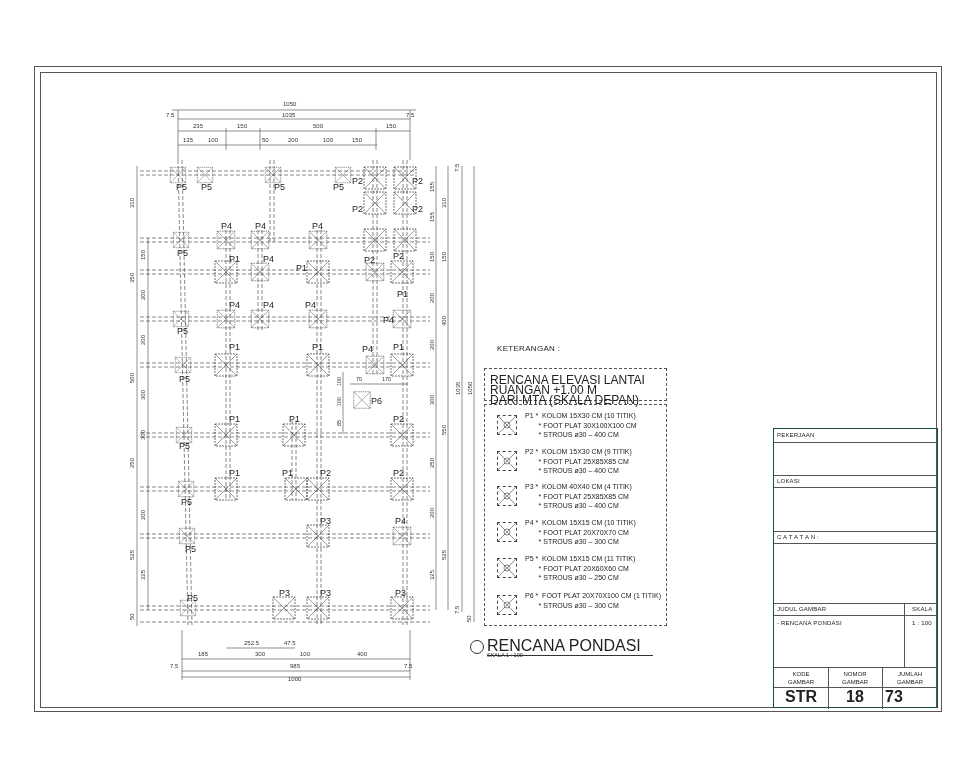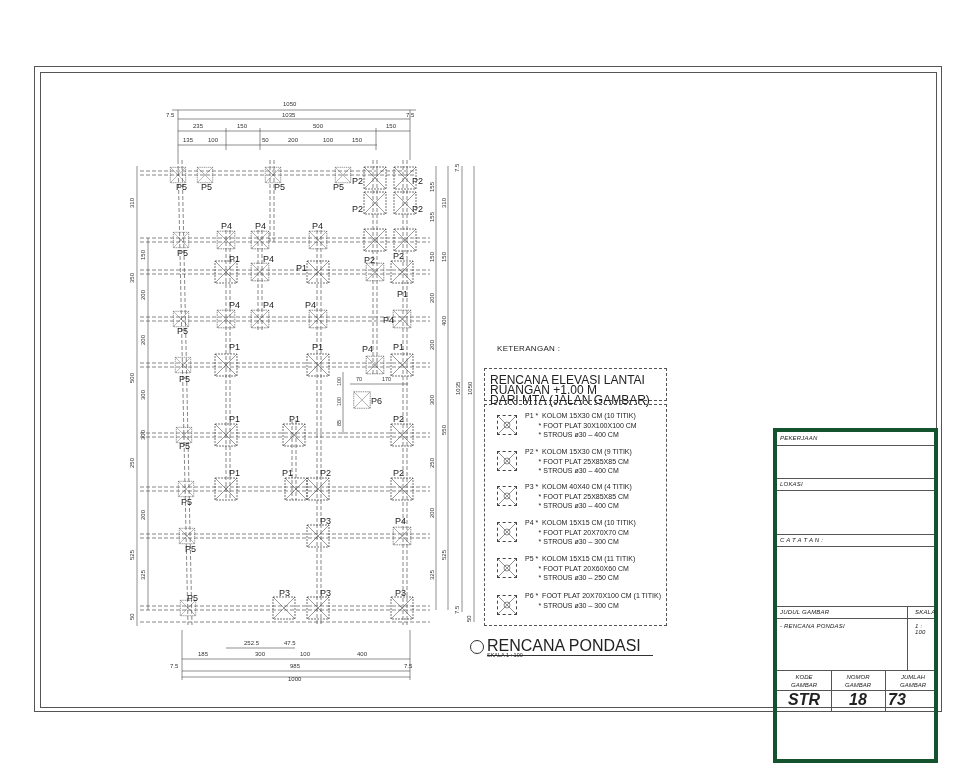--- a/index.html
+++ b/index.html
@@ -1,20 +1,20 @@
 <!DOCTYPE html>
 <html><head>
 <meta charset="utf-8">
 <style>
   html, body { margin:0; padding:0; background:#ffffff; }
   body { width:960px; height:768px; position:relative; overflow:hidden; font-family:"Liberation Sans", sans-serif; color:#222; }
   .frame-outer { position:absolute; left:34px; top:66px; width:908px; height:646px; border:1px solid #555; box-sizing:border-box; }
   .frame-inner { position:absolute; left:40px; top:72px; width:897px; height:636px; border:1px solid #555; box-sizing:border-box; }
   svg#plan { position:absolute; left:0; top:0; }
-  .tb { position:absolute; left:773px; top:428px; width:165px; height:335px; border:4px solid #14532d; box-sizing:border-box; font-size:6px;font-style:italic; }
+  .tb { position:absolute; left:773px; top:428px; width:165px; height:280px; border:1px solid #14532d; box-sizing:border-box; font-size:6px; }
   .tb .row { position:absolute; left:0; right:0; border-top:1px solid #555; }
   .tb .lbl { position:absolute; left:3px; top:2px; font-size:6px; letter-spacing:0.2px; }
   .tb .vline { position:absolute; border-left:1px solid #555; }
   .tb .cell { position:absolute; text-align:center; font-size:6px; line-height:8px; }
   .tb .big { position:absolute; text-align:center; font-weight:bold; font-size:16px; }
   .ket-title { position:absolute; left:484px; top:344px; font-size:8px; letter-spacing:0.3px;margin-left:13px; }
   .ket-box1 { position:absolute; left:484px; top:368px; width:183px; height:33px; border:1px dashed #555; box-sizing:border-box; font-size:12px; padding:6px 5px; line-height:10px; }
   .ket-box2 { position:absolute; left:484px; top:404px; width:183px; height:222px; border:1px dashed #555; box-sizing:border-box; }
   .leg-item { position:absolute; left:6px; width:175px; height:32px; }
   .leg-sym { position:absolute; left:6px; top:4px; width:20px; height:20px; border:1px dashed #444; box-sizing:border-box; }
@@ -384,21 +384,21 @@
   </g>
   <g stroke="#444" stroke-width="0.6">
     <line x1="343" y1="372" x2="343" y2="434"></line>
     <line x1="350" y1="384" x2="408" y2="384"></line>
   </g>
 </svg>
 
 <div class="ket-title">KETERANGAN :</div>
 <div class="ket-box1">
   <div>RENCANA ELEVASI LANTAI RUANGAN  +1.00 M</div>
-  <div>DARI MTA (JALAN GAMBAR)</div>
+  <div>DARI MTA (SKALA DEPAN)</div>
 </div>
 <div class="ket-box2">
   <div class="leg-item" style="top:6px">
     <div class="leg-sym">
         <svg width="18" height="18" style="position:absolute;left:0;top:0">
           <line x1="0" y1="0" x2="18" y2="18" stroke="#444" stroke-width="0.6"></line>
           <line x1="18" y1="0" x2="0" y2="18" stroke="#444" stroke-width="0.6"></line>
           <circle cx="9" cy="9" r="3" fill="none" stroke="#444" stroke-width="0.6"></circle>
         </svg>
       </div>

